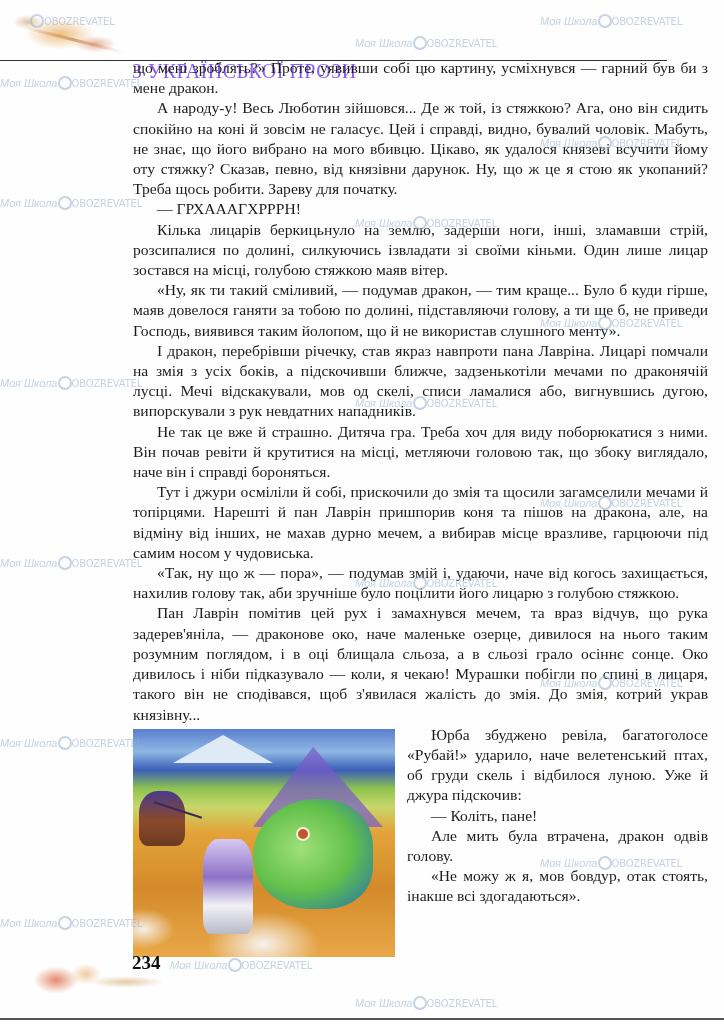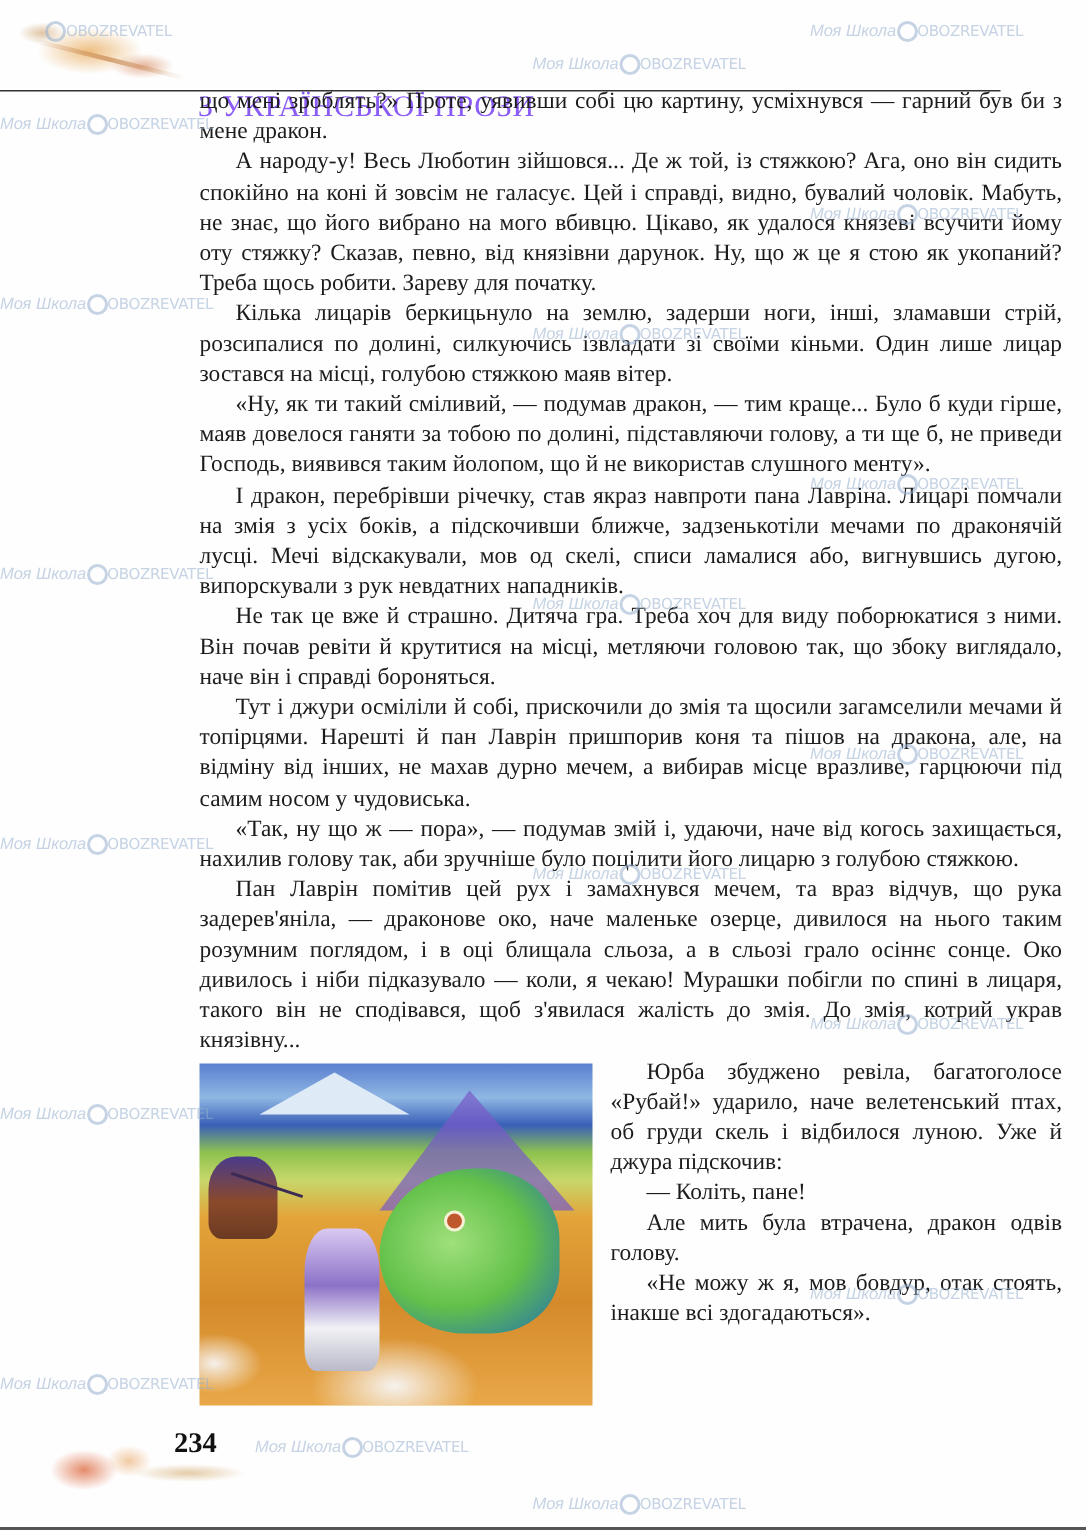--- a/index.html
+++ b/index.html
@@ -71,21 +71,21 @@
   .illustration .rider {
     position: absolute; left: 6px; top: 62px; width: 46px; height: 55px;
     background: linear-gradient(180deg, #4a3b8c, #8a4a2a 55%, #6b3a22);
     border-radius: 40% 40% 20% 20%;
   }
   .illustration .lance {
     position: absolute; left: 20px; top: 80px; width: 50px; height: 2px; background: #3a2a55;
     transform: rotate(18deg);
   }
   .page-number {
-    position: absolute; left: 116px; top: 952px; font-size: 19px; font-weight: bold; color: #111;
+    position: absolute; left: 132px; top: 952px; font-size: 19px; font-weight: bold; color: #111;
   }
   .footer-ornament {
     position: absolute; left: 16px; top: 952px; width: 160px; height: 48px;
     background:
       radial-gradient(ellipse 30px 18px at 40px 28px, rgba(222,110,70,0.8), rgba(255,255,255,0) 75%),
       radial-gradient(ellipse 50px 8px at 110px 30px, rgba(210,170,110,0.6), rgba(255,255,255,0) 75%),
       radial-gradient(ellipse 20px 14px at 70px 22px, rgba(230,160,90,0.55), rgba(255,255,255,0) 75%);
   }
   .footer-rule {
     position: absolute; left: 0; top: 1018px; width: 724px; height: 2px; background: #555;
@@ -107,20 +107,21 @@
 
 <div class="page">
 
   <div class="header-ornament"></div>
   <div class="section-title">З УКРАЇНСЬКОЇ ПРОЗИ</div>
   <div class="header-rule"></div>
 
   <div class="body-text">
     <p class="noindent">що мені зроблять?» Проте, уявивши собі цю картину, усміхнувся — гарний був би з мене дракон.</p>
     <p>А народу-у! Весь Люботин зійшовся... Де ж той, із стяжкою? Ага, оно він сидить спокійно на коні й зовсім не галасує. Цей і справді, видно, бувалий чоловік. Мабуть, не знає, що його вибрано на мого вбивцю. Цікаво, як удалося князеві всучити йому оту стяжку? Сказав, певно, від князівни дарунок. Ну, що ж це я стою як укопаний? Треба щось робити. Зареву для початку.</p>
+    <p>— ГРХААAГХРРРН!</p>
     <p>Кілька лицарів беркицьнуло на землю, задерши ноги, інші, зламавши стрій, розсипалися по долині, силкуючись ізвладати зі своїми кіньми. Один лише лицар зостався на місці, голубою стяжкою маяв вітер.</p>
     <p>«Ну, як ти такий сміливий, — подумав дракон, — тим краще... Було б куди гірше, маяв довелося ганяти за тобою по долині, підставляючи голову, а ти ще б, не приведи Господь, виявився таким йолопом, що й не використав слушного менту».</p>
     <p>І дракон, перебрівши річечку, став якраз навпроти пана Лавріна. Лицарі помчали на змія з усіх боків, а підскочивши ближче, задзенькотіли мечами по драконячій лусці. Мечі відскакували, мов од скелі, списи ламалися або, вигнувшись дугою, випорскували з рук невдатних нападників.</p>
     <p>Не так це вже й страшно. Дитяча гра. Треба хоч для виду поборюкатися з ними. Він почав ревіти й крутитися на місці, метляючи головою так, що збоку виглядало, наче він і справді бороняться.</p>
     <p>Тут і джури осміліли й собі, прискочили до змія та щосили загамселили мечами й топірцями. Нарешті й пан Лаврін пришпорив коня та пішов на дракона, але, на відміну від інших, не махав дурно мечем, а вибирав місце вразливе, гарцюючи під самим носом у чудовиська.</p>
     <p>«Так, ну що ж — пора», — подумав змій і, удаючи, наче від когось захищається, нахилив голову так, аби зручніше було поцілити його лицарю з голубою стяжкою.</p>
     <div class="float-block">
       <p style="margin-bottom:0;">Пан Лаврін помітив цей рух і замахнувся мечем, та враз відчув, що рука задерев'яніла, — драконове око, наче маленьке озерце, дивилося на нього таким розумним поглядом, і в оці блищала сльоза, а в сльозі грало осіннє сонце. Око дивилось і ніби підказувало — коли, я чекаю! Мурашки побігли по спині в лицаря, такого він не сподівався, щоб з'явилася жалість до змія. До змія, котрий украв князівну...</p>
       <div class="illustration" title="Knights on horseback attacking a green dragon in an orange field with blue mountains">
         <div class="mountain"></div>

